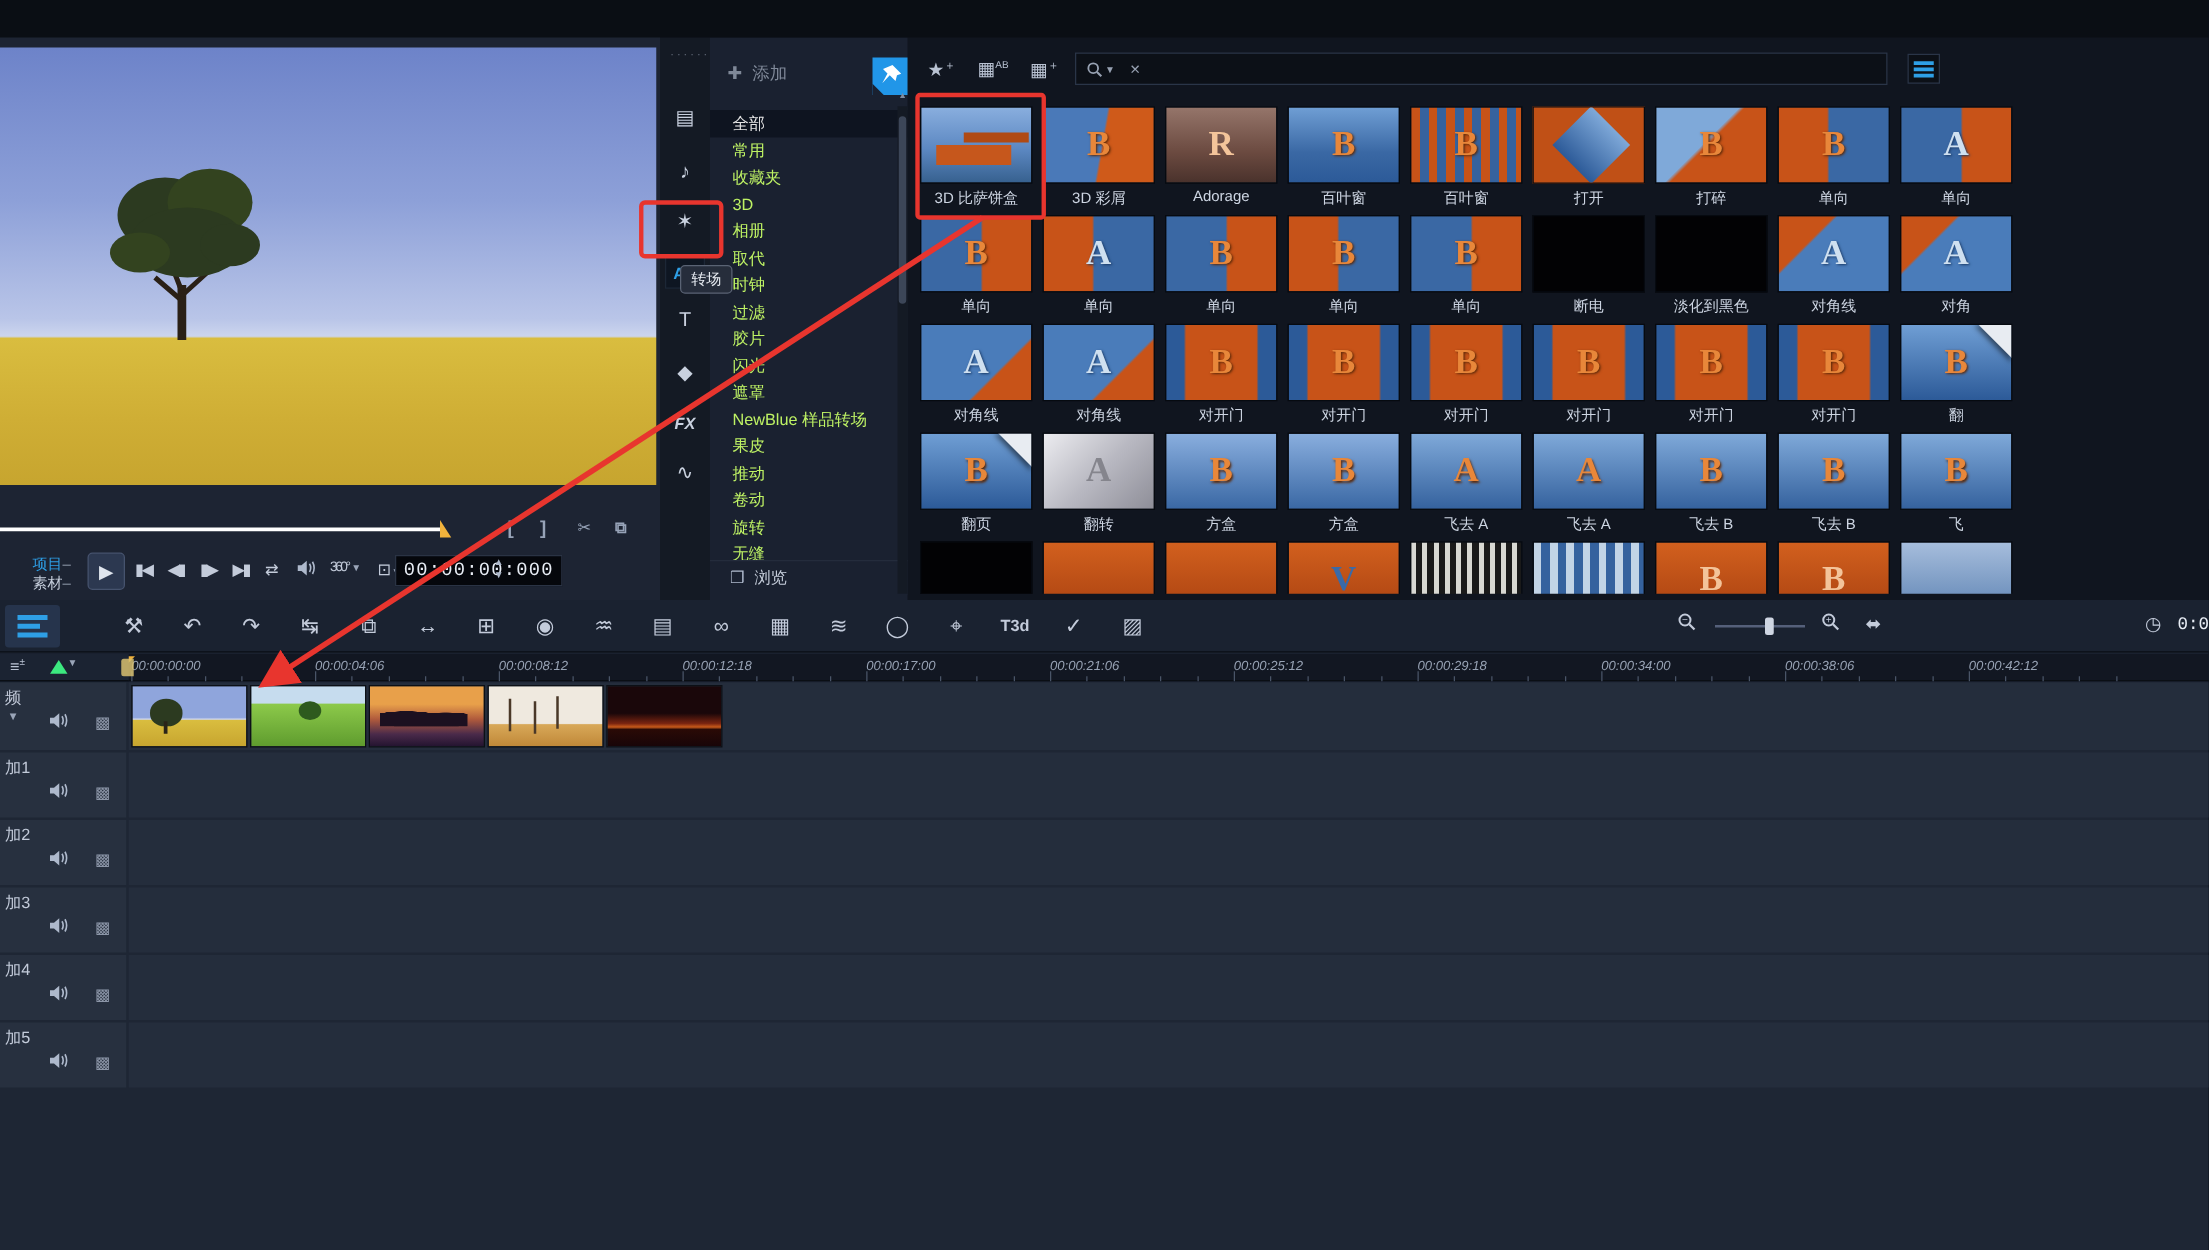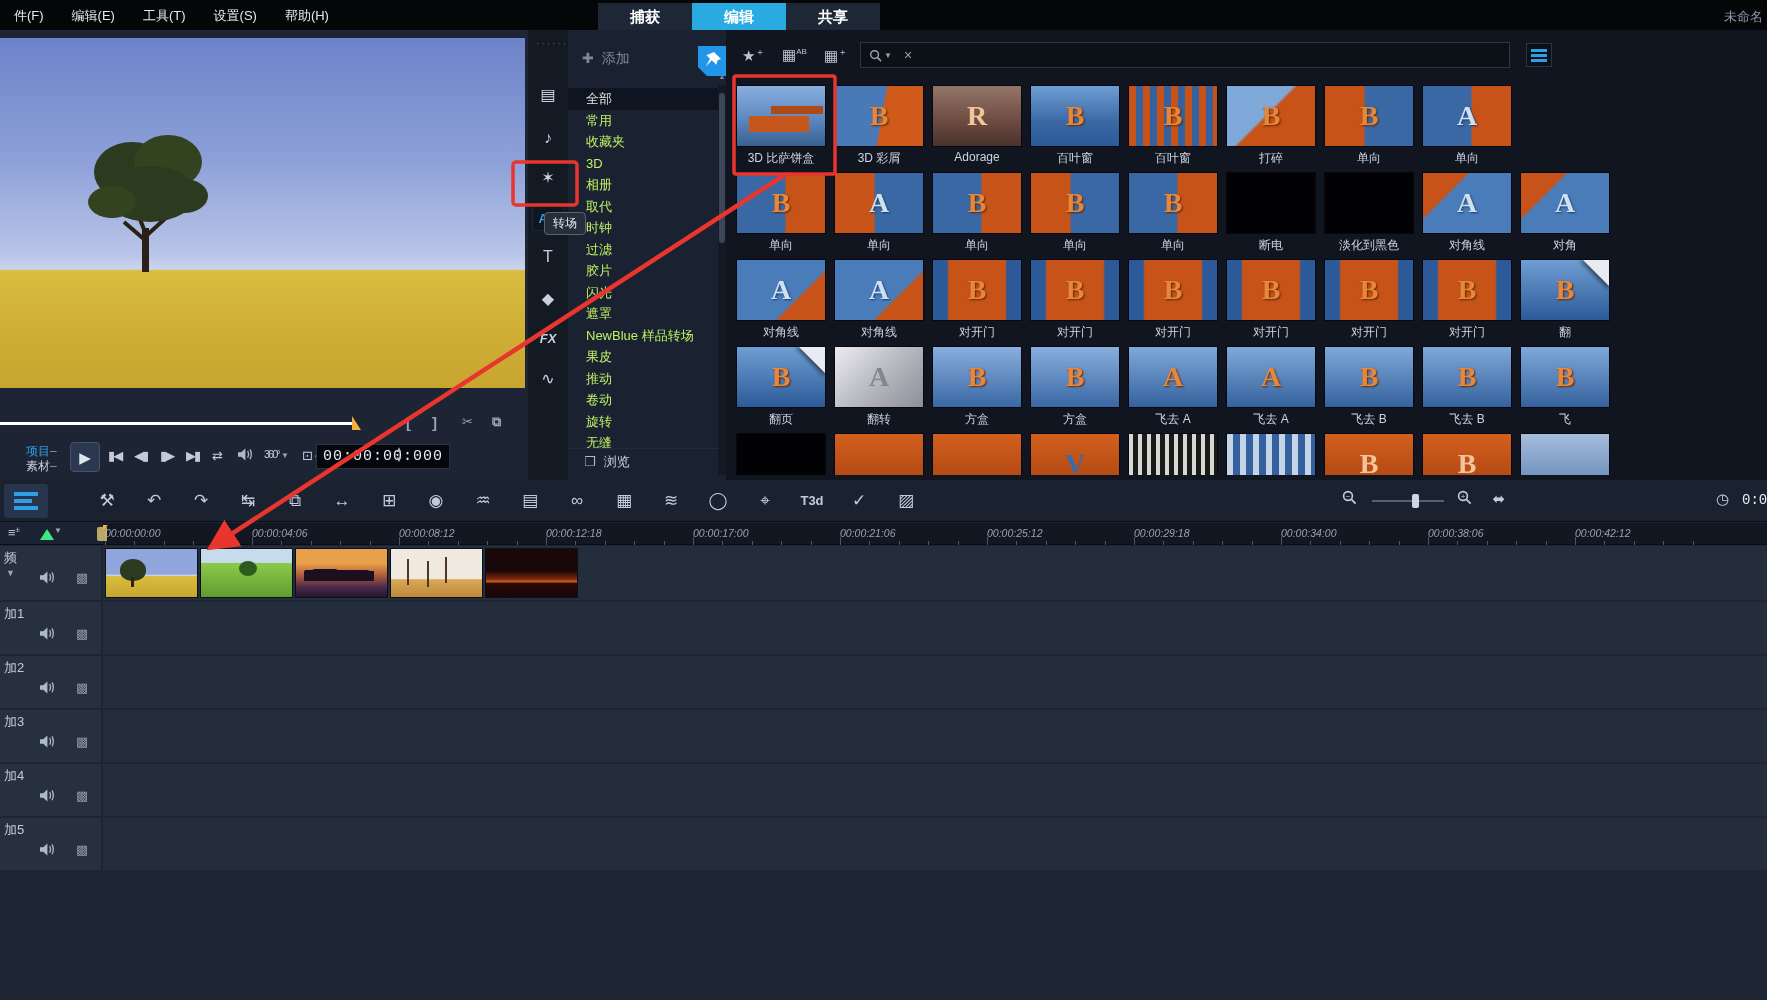--- a/index.html
+++ b/index.html
@@ -165,29 +165,20 @@
   .c-darksun{background:linear-gradient(180deg,#1a070a 0 45%,#7a2410 62%,#c85a1a 68%,#2a0a06 72%,#180508 100%);}
 
   
   #annot { position:absolute; left:0; top:0; width:1767px; height:1000px; pointer-events:none; z-index:20; }
 </style>
 </head>
 <body>
 
 <div id="stage">
 
-  <div id="menubar">
-    <div id="menu-items"><span class="menu-item">件(F)</span><span class="menu-item">编辑(E)</span><span class="menu-item">工具(T)</span><span class="menu-item">设置(S)</span><span class="menu-item">帮助(H)</span></div>
-    <div class="mode-tabs" id="mode-tabs">
-        <div class="mode-tab">捕获</div>
-        <div class="mode-tab active">编辑</div>
-        <div class="mode-tab">共享</div>
-      </div>
-    <div id="project-name">未命名</div>
-  </div>
 
   <div id="preview-panel">
     <div id="preview-video">
       <svg class="tree" viewBox="0 0 150 170">
         <rect x="70" y="118" width="7" height="44" fill="#2a2016"></rect>
         <path d="M73 130 L52 112 M74 126 L96 106 M73 122 L66 104" stroke="#2a2016" stroke-width="4" fill="none"></path>
         <ellipse cx="60" cy="62" rx="38" ry="30" fill="#2c3a20"></ellipse>
         <ellipse cx="96" cy="52" rx="34" ry="27" fill="#33431f"></ellipse>
         <ellipse cx="78" cy="84" rx="46" ry="28" fill="#2c3a20"></ellipse>
         <ellipse cx="40" cy="92" rx="24" ry="16" fill="#33431f"></ellipse>
@@ -318,20 +309,24 @@
             <div class="g-thumb v-bluedoor">
               <span class="letter lt-or">B</span>
             </div>
             <div class="g-label">百叶窗</div>
           </div>
           <div class="g-item">
             <div class="g-thumb v-stripes">
               <span class="letter lt-or">B</span>
             </div>
             <div class="g-label">百叶窗</div>
+          </div>
+          <div class="g-item">
+            <div class="g-thumb v-diamond"></div>
+            <div class="g-label">打开</div>
           </div>
           <div class="g-item">
             <div class="g-thumb v-shatter">
               <span class="letter lt-or">B</span>
             </div>
             <div class="g-label">打碎</div>
           </div>
           <div class="g-item">
             <div class="g-thumb v-half">
               <span class="letter lt-or">B</span>

